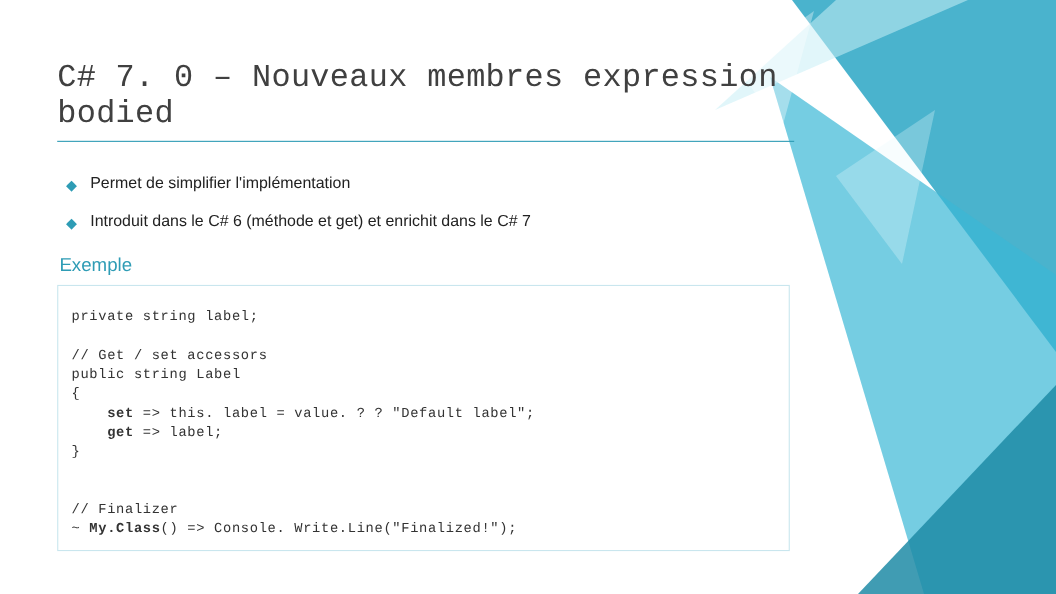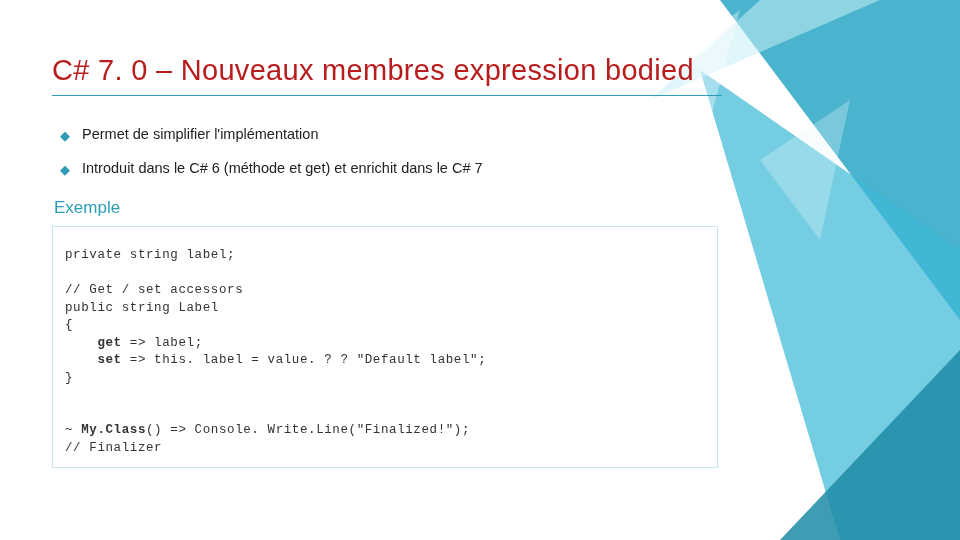--- a/index.html
+++ b/index.html
@@ -23,25 +23,26 @@
     overflow: visible;
     pointer-events: none;
   }
   .content {
     position: relative;
     z-index: 5;
     padding: 30px 40px 0 52px;
     width: 700px;
   }
   .title {
-    color: #b91c1c;
+    color: #404040;
     font-size: 29px;
     font-weight: 400;
     letter-spacing: 0.3px;
     margin: 24px 0 8px 0;
+    font-family: Liberation Mono, monospace;
   }
   .title-underline {
     height: 1px;
     background: #2e9cb5;
     width: 670px;
     margin-bottom: 30px;
   }
   .bullets {
     margin: 0 0 22px 8px;
     padding: 0;
@@ -110,22 +111,22 @@
     </ul>
 
     <div class="example-label">Exemple</div>
 
     <div class="codebox">
       <div class="code-line">private string label;</div>
       <div class="code-line">&nbsp;</div>
       <div class="code-line">// Get / set accessors</div>
       <div class="code-line">public string Label</div>
       <div class="code-line">{</div>
+      <div class="code-line"><span>    </span><span class="kw">set</span><span> =&gt; this. label = value. ? ? "Default label";</span></div>
       <div class="code-line"><span>    </span><span class="kw">get</span><span> =&gt; label;</span></div>
-      <div class="code-line"><span>    </span><span class="kw">set</span><span> =&gt; this. label = value. ? ? "Default label";</span></div>
       <div class="code-line">}</div>
       <div class="code-line">&nbsp;</div>
       <div class="code-line">&nbsp;</div>
+      <div class="code-line">// Finalizer</div>
       <div class="code-line"><span>~ </span><span class="kw">My.Class</span><span>() =&gt; Console. Write.Line("Finalized!");</span></div>
-      <div class="code-line">// Finalizer</div>
     </div>
   </div>
 </div>
 
 </body></html>

